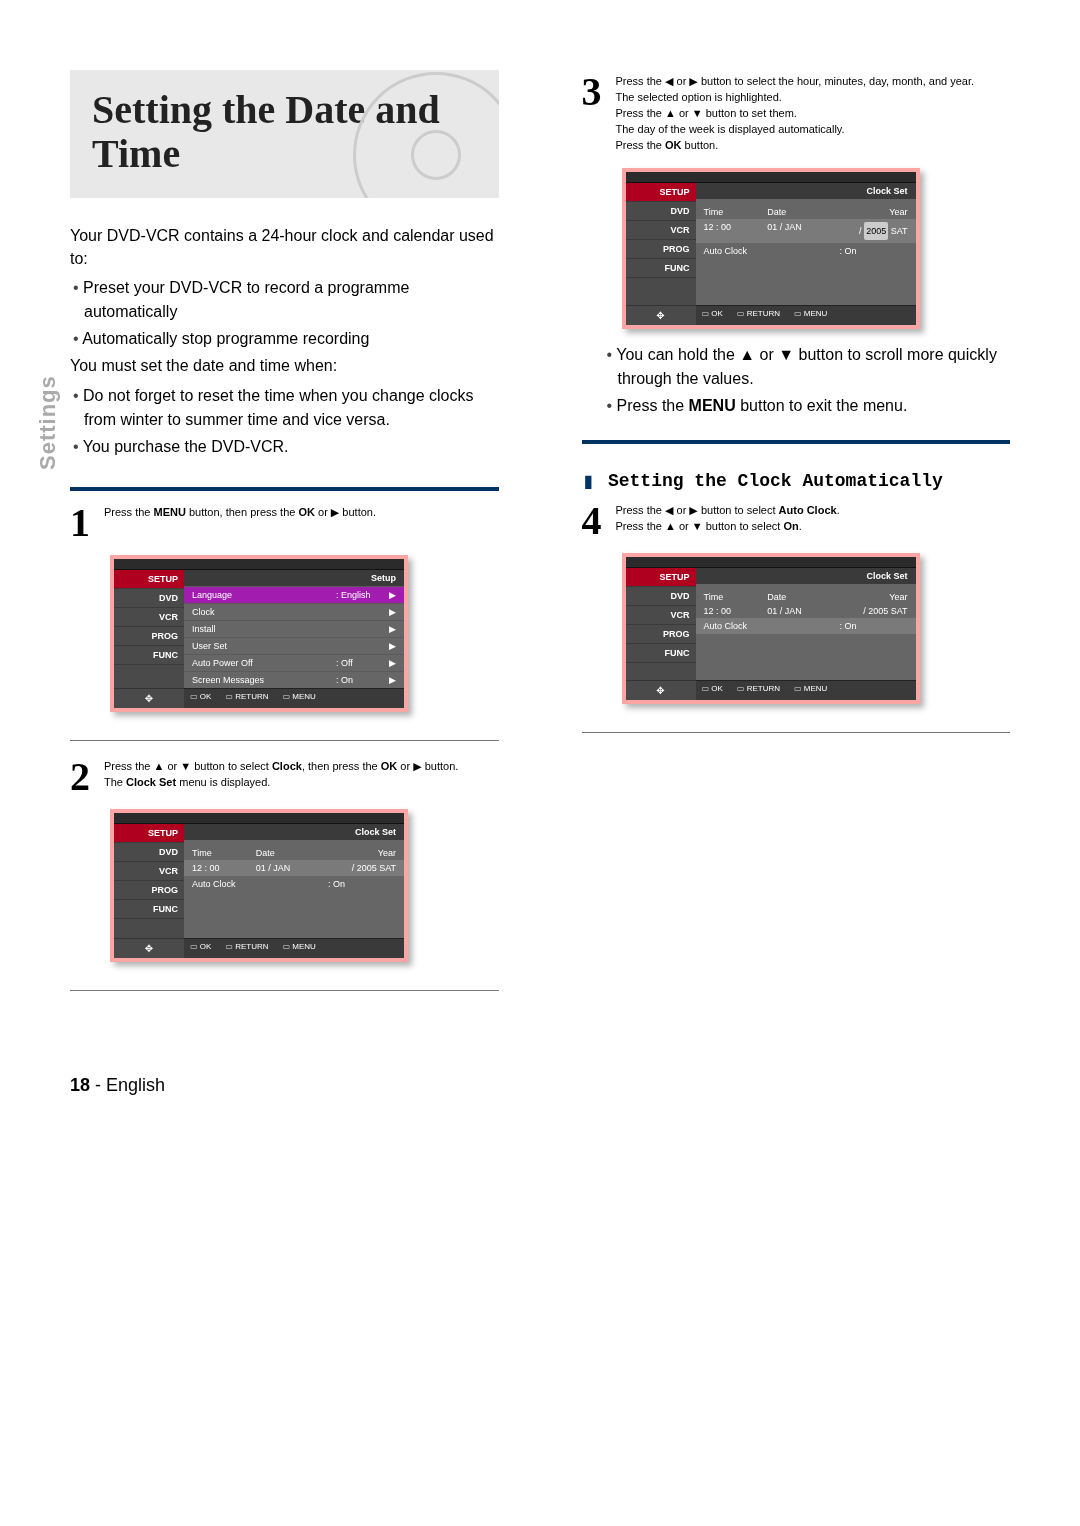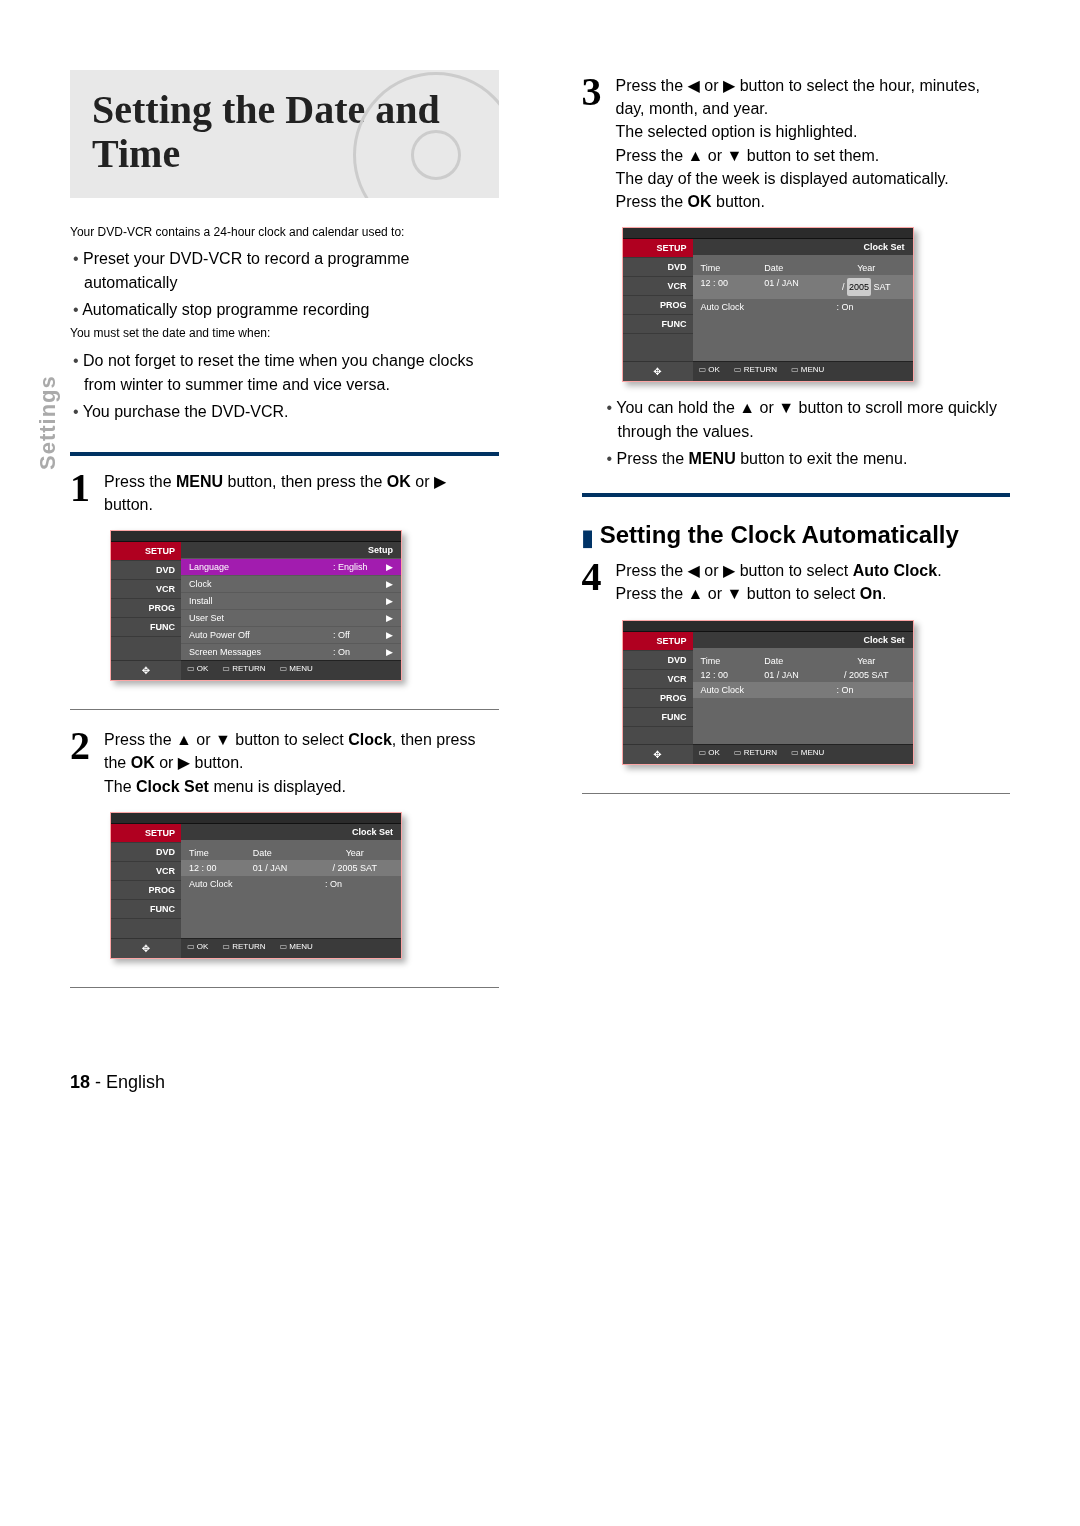--- a/index.html
+++ b/index.html
@@ -4,50 +4,50 @@
 <style>
 body{margin:0;font-family:Arial,Helvetica,sans-serif;background:#fff;color:#000;width:1080px}
 .page{padding:70px 70px 30px 70px;position:relative}
 .sidebar-label{position:absolute;left:35px;top:470px;transform:rotate(-90deg);transform-origin:left top;font-size:22px;font-weight:bold;color:#aaa;letter-spacing:1px}
 .cols{display:flex;gap:83px}
 .col{flex:1;min-width:0}
 .titlebox{background:#e8e8e8;padding:18px 22px 22px 22px;margin-bottom:26px;position:relative;overflow:hidden}
 .titlebox h1{margin:0;font-family:"Times New Roman",serif;font-weight:bold;font-size:40px;line-height:1.1;color:#222}
 .disc{position:absolute;right:-20px;bottom:-40px;width:160px;height:160px;border:3px solid #ccc;border-radius:50%}
 .disc::after{content:"";position:absolute;left:50%;top:50%;width:44px;height:44px;border:3px solid #ccc;border-radius:50%;transform:translate(-50%,-50%)}
-.intro{font-size:12px;line-height:1.45;margin:0 0 6px 0}
+.intro{font-size:16px;line-height:1.45;margin:0 0 6px 0}
 .bul{font-size:16px;line-height:1.5;margin:3px 0 3px 14px;text-indent:-11px}
 .bul::before{content:"• ";color:#444}
 hr.sep{border:none;border-top:4px solid #003262;margin:28px 0 14px 0}
 hr.sep.right{margin-top:22px}
 hr.thin{border:none;border-top:1px solid #777;margin:28px 0 18px 0}
 .step{display:flex;gap:10px;margin:4px 0 12px 0}
 .step .num{font-family:"Times New Roman",serif;font-size:40px;font-weight:bold;line-height:0.9;width:24px;flex-shrink:0}
-.step .txt{font-size:16px;line-height:1.45}
+.step .txt{font-size:11px;line-height:1.45}
 b.menu{font-weight:bold}
-.sub{font-family:Liberation Sans, sans-serif;font-size:24px;font-weight:bold;margin:24px 0 8px 0}
+.sub{font-family:Liberation Mono, monospace;font-size:18px;font-weight:bold;margin:24px 0 8px 0}
 .sub::before{content:"▮ ";color:#003366;font-size:22px;vertical-align:-2px}
 
-.osd{margin:14px 0 14px 40px;width:290px;border:1px solid #fca5a5;background:#555;font-size:10px;color:#fff;box-shadow:4px 4px 6px rgba(0,0,0,.3)}
+.osd{margin:14px 0 14px 40px;width:290px;border:4px solid #fca5a5;background:#555;font-size:10px;color:#fff;box-shadow:4px 4px 6px rgba(0,0,0,.3)}
 .osd .topbar{background:#2b2b2b;height:10px;border-bottom:1px solid #111}
 .osd .tblwrap{display:flex}
 .osd .sb{background:#4a4a4a;width:70px}
 .osd .sb .itm{display:flex;align-items:center;justify-content:flex-end;padding:4px 6px;font-size:9px;font-weight:bold;color:#fff;border-bottom:1px solid #3a3a3a}
 .osd .sb .itm.sel{background:#b00020}
 .osd .sb .itm .ic{width:12px;height:10px;margin-right:4px;display:inline-block}
 .osd .main{flex:1;background:#666}
 .osd .hdr{background:#3a3a3a;text-align:right;padding:3px 8px;font-size:9px;font-weight:bold}
 .osd .row{display:flex;padding:3px 8px;font-size:9px;border-top:1px solid #5a5a5a}
 .osd .row.sel{background:#a21caf}
 .osd .row .lab{flex:1}
 .osd .row .val{flex:0 0 48px;text-align:left}
 .osd .row .arr{flex:0 0 12px;text-align:right}
 .osd .cols3{display:flex;padding:2px 8px;font-size:9px;gap:0}
 .osd .cols3 span{flex:1}
-.osd .cols3 span:last-child{white-space:nowrap;flex:1.2;text-align:center}
+.osd .cols3 span:last-child{white-space:nowrap;flex:1.2;text-align:right}
 .osd .cols3.selh{background:#7a7a7a;padding-top:3px;padding-bottom:3px}
 .osd .cols3.selh span.sel{background:#ccc;color:#000;padding:4px 2px;border-radius:2px;display:inline-block}
 .osd .autorow{padding:3px 8px;font-size:9px;display:flex;border-top:0}
 .osd .autorow.sel{background:#7a7a7a}
 .osd .autorow .lab{flex:2}
 .osd .autorow .val{flex:1;text-align:left}
 .osd .fill{height:28px}
 .osd .fill.tall{height:46px}
 .osd .btmicon{background:#4a4a4a;width:70px;text-align:center;padding:4px 0;border-top:1px solid #333}
 .osd .btm{background:#3a3a3a;padding:3px 6px;font-size:8px;display:flex;gap:14px;justify-content:flex-start;border-top:1px solid #222}

